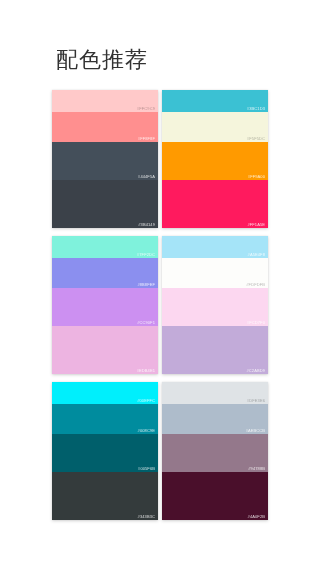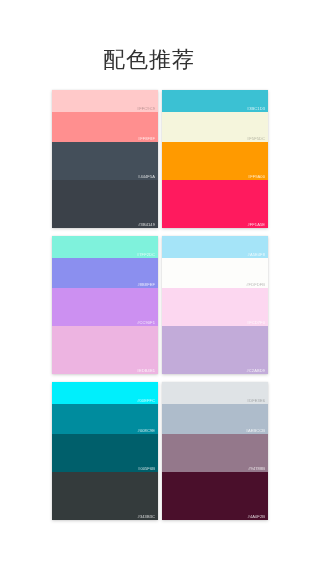--- a/index.html
+++ b/index.html
@@ -19,21 +19,20 @@
   .page-title {
     position: absolute;
     left: 56px;
     top: 30px;
     font-size: 22px;
     line-height: 30px;
     letter-spacing: 1px;
     color: #333333;
     font-weight: 400;
     white-space: nowrap;
-    margin-left: 47px;
   }
 
   .palette-grid {
     position: absolute;
     left: 52px;
     top: 90px;
     width: 216px;
     display: flex;
     flex-wrap: wrap;
     gap: 8px 4px;

